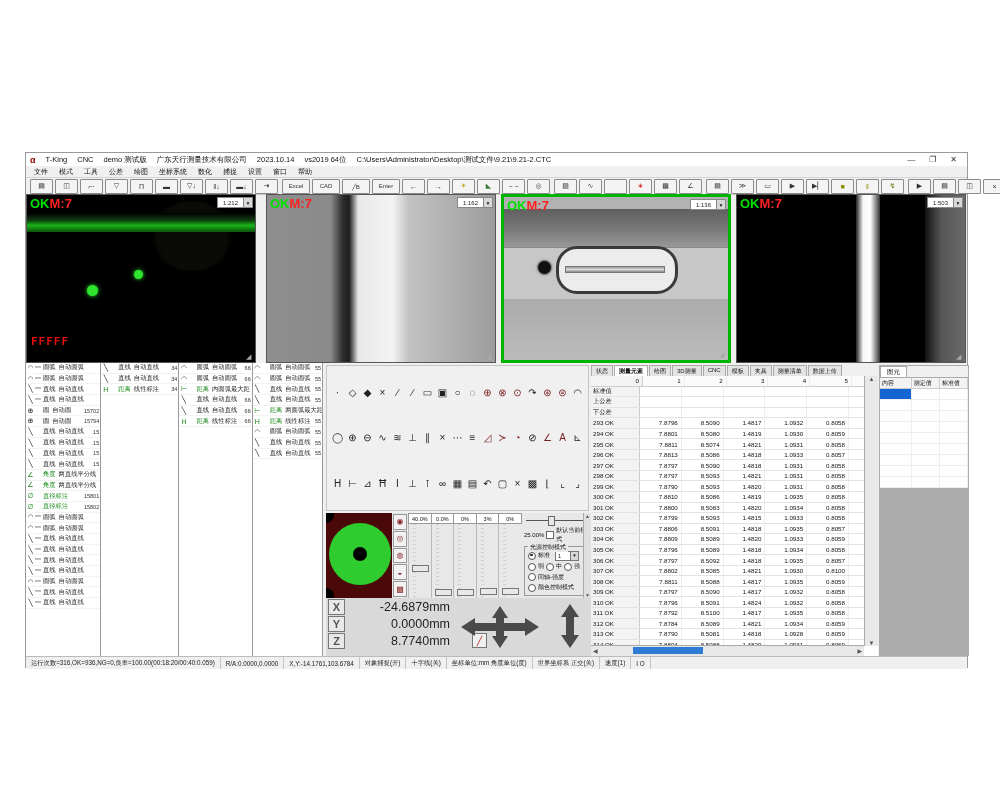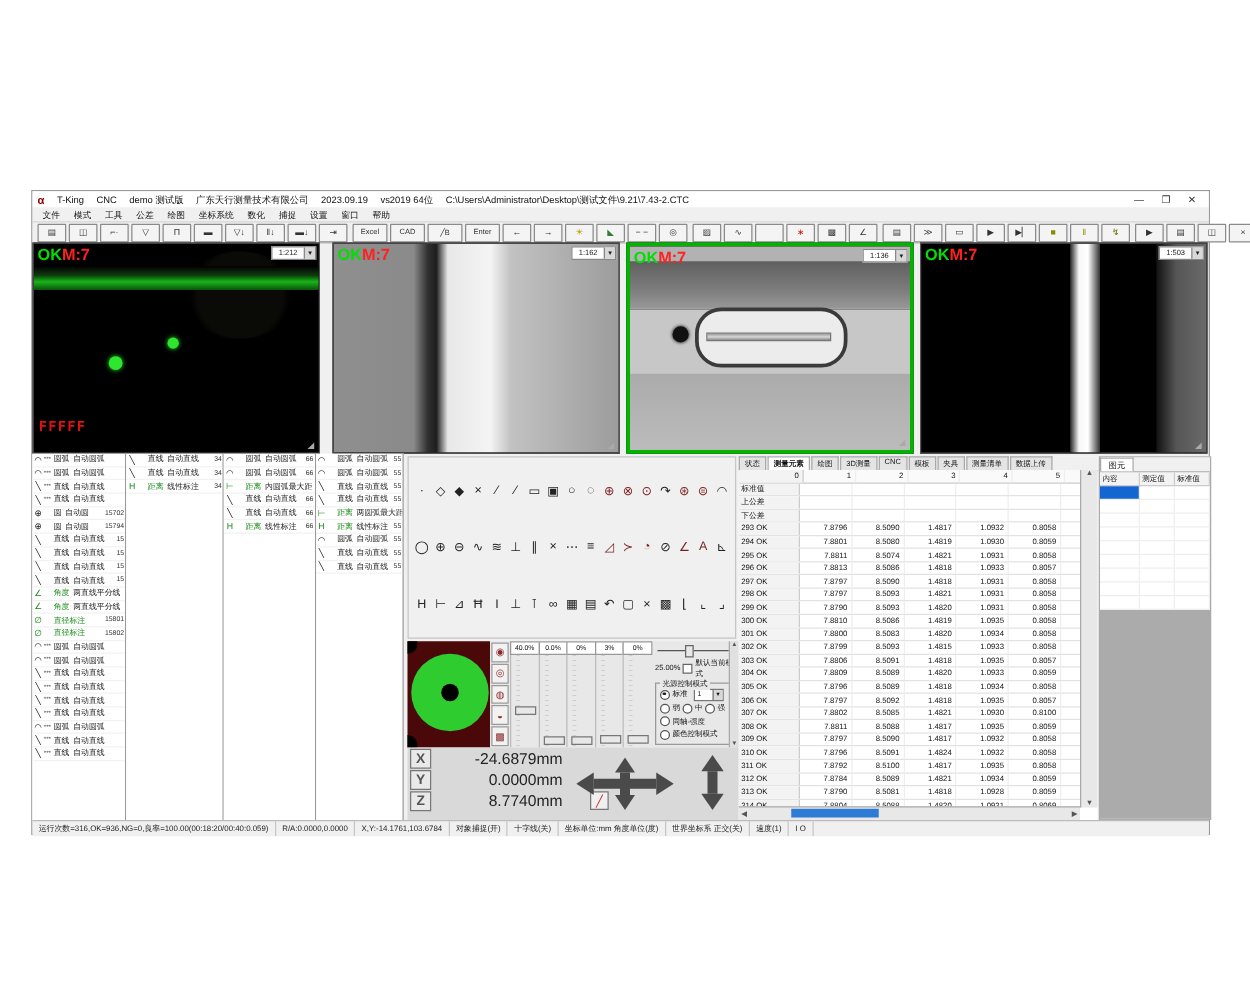--- a/index.html
+++ b/index.html
@@ -132,23 +132,23 @@
 
 <div class="canvas">
   <div class="win">
 
     <div class="abs titlebar">
       <span class="tb-logo">α</span>
       <span>T-King</span>
       <span>CNC</span>
       <span>demo 测试版</span>
       <span>广东天行测量技术有限公司</span>
-      <span>2023.09.19</span>
+      <span>2023.10.14</span>
       <span>vs2019 64位</span>
-      <span>C:\Users\Administrator\Desktop\测试文件\9.21\7.43-2.CTC</span>
+      <span>C:\Users\Administrator\Desktop\测试文件\9.21\9.21-2.CTC</span>
       <span class="win-btns">
         <span>—</span>
         <span>❐</span>
         <span>✕</span>
       </span>
     </div>
 
     <div class="abs menubar">
         <span>文件</span>
         <span>模式</span>

